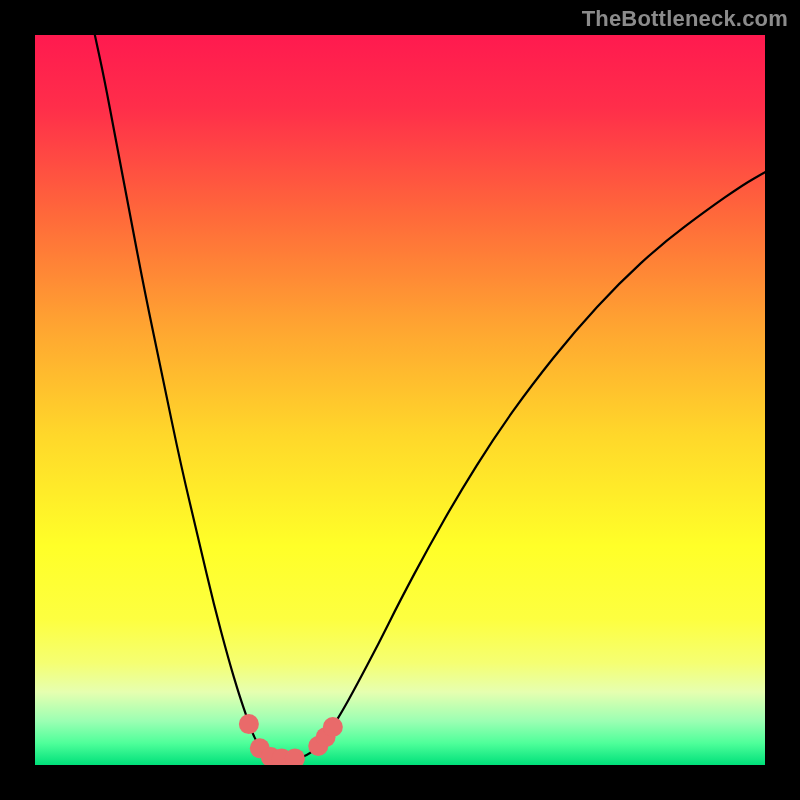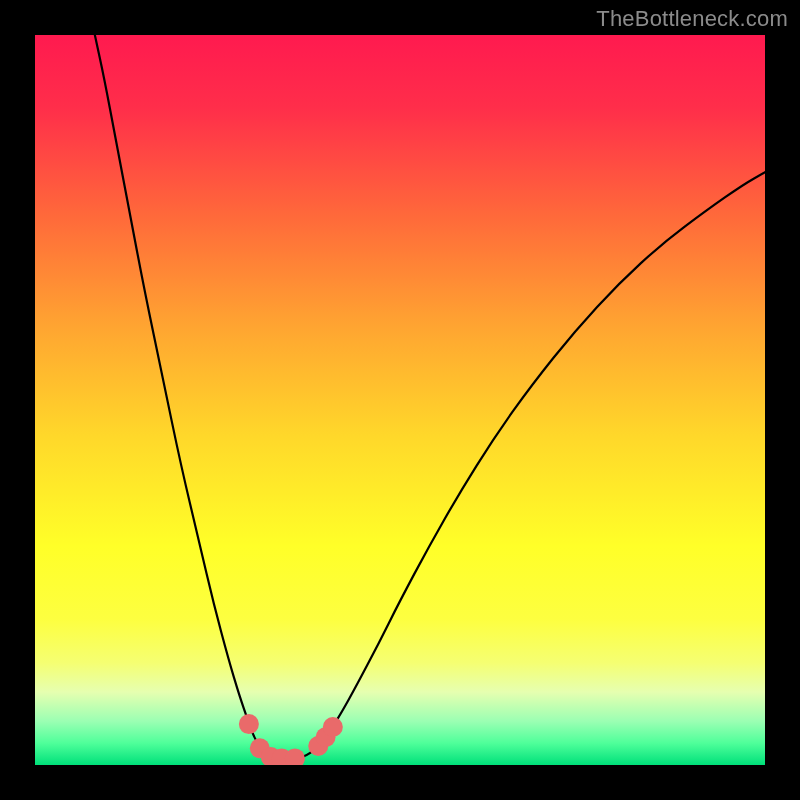--- a/index.html
+++ b/index.html
@@ -27,21 +27,21 @@
     overflow: hidden;
   }
   .watermark {
     position: absolute;
     top: 6px;
     right: 12px;
     font-family: Arial, Helvetica, sans-serif;
     font-size: 22px;
     color: #8b8b8b;
     letter-spacing: 0.2px;
-    font-weight: 400;
+    font-weight: 700;
   }
 </style>
 </head>
 <body>
 
 <div class="frame">
   <div class="watermark">TheBottleneck.com</div>
   <div class="plot">
     <svg id="svg" width="730" height="730" viewBox="0 0 730 730">
       <defs>

